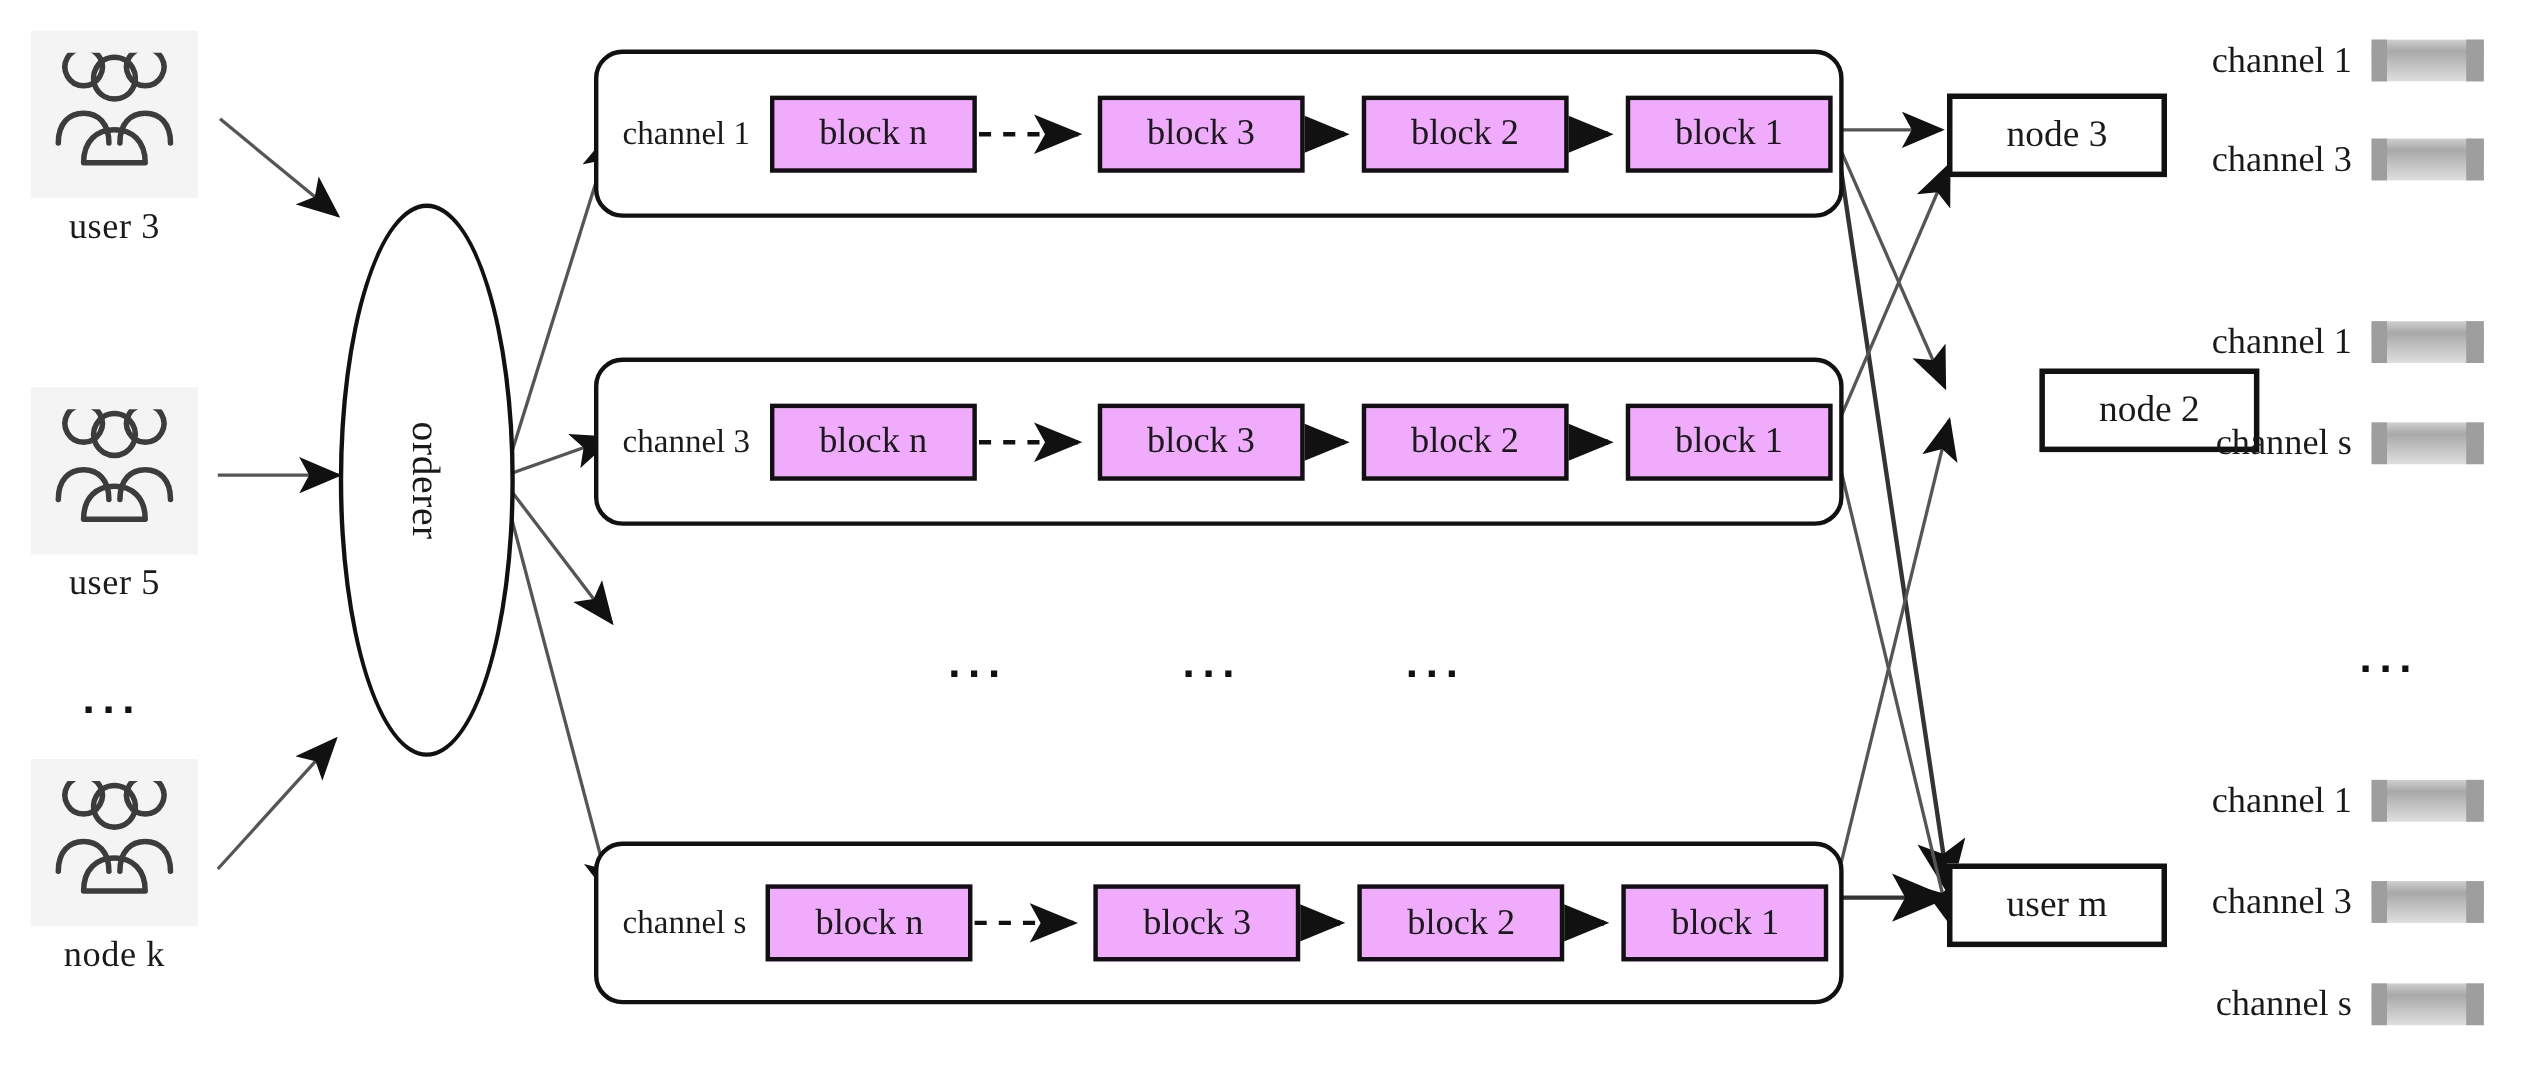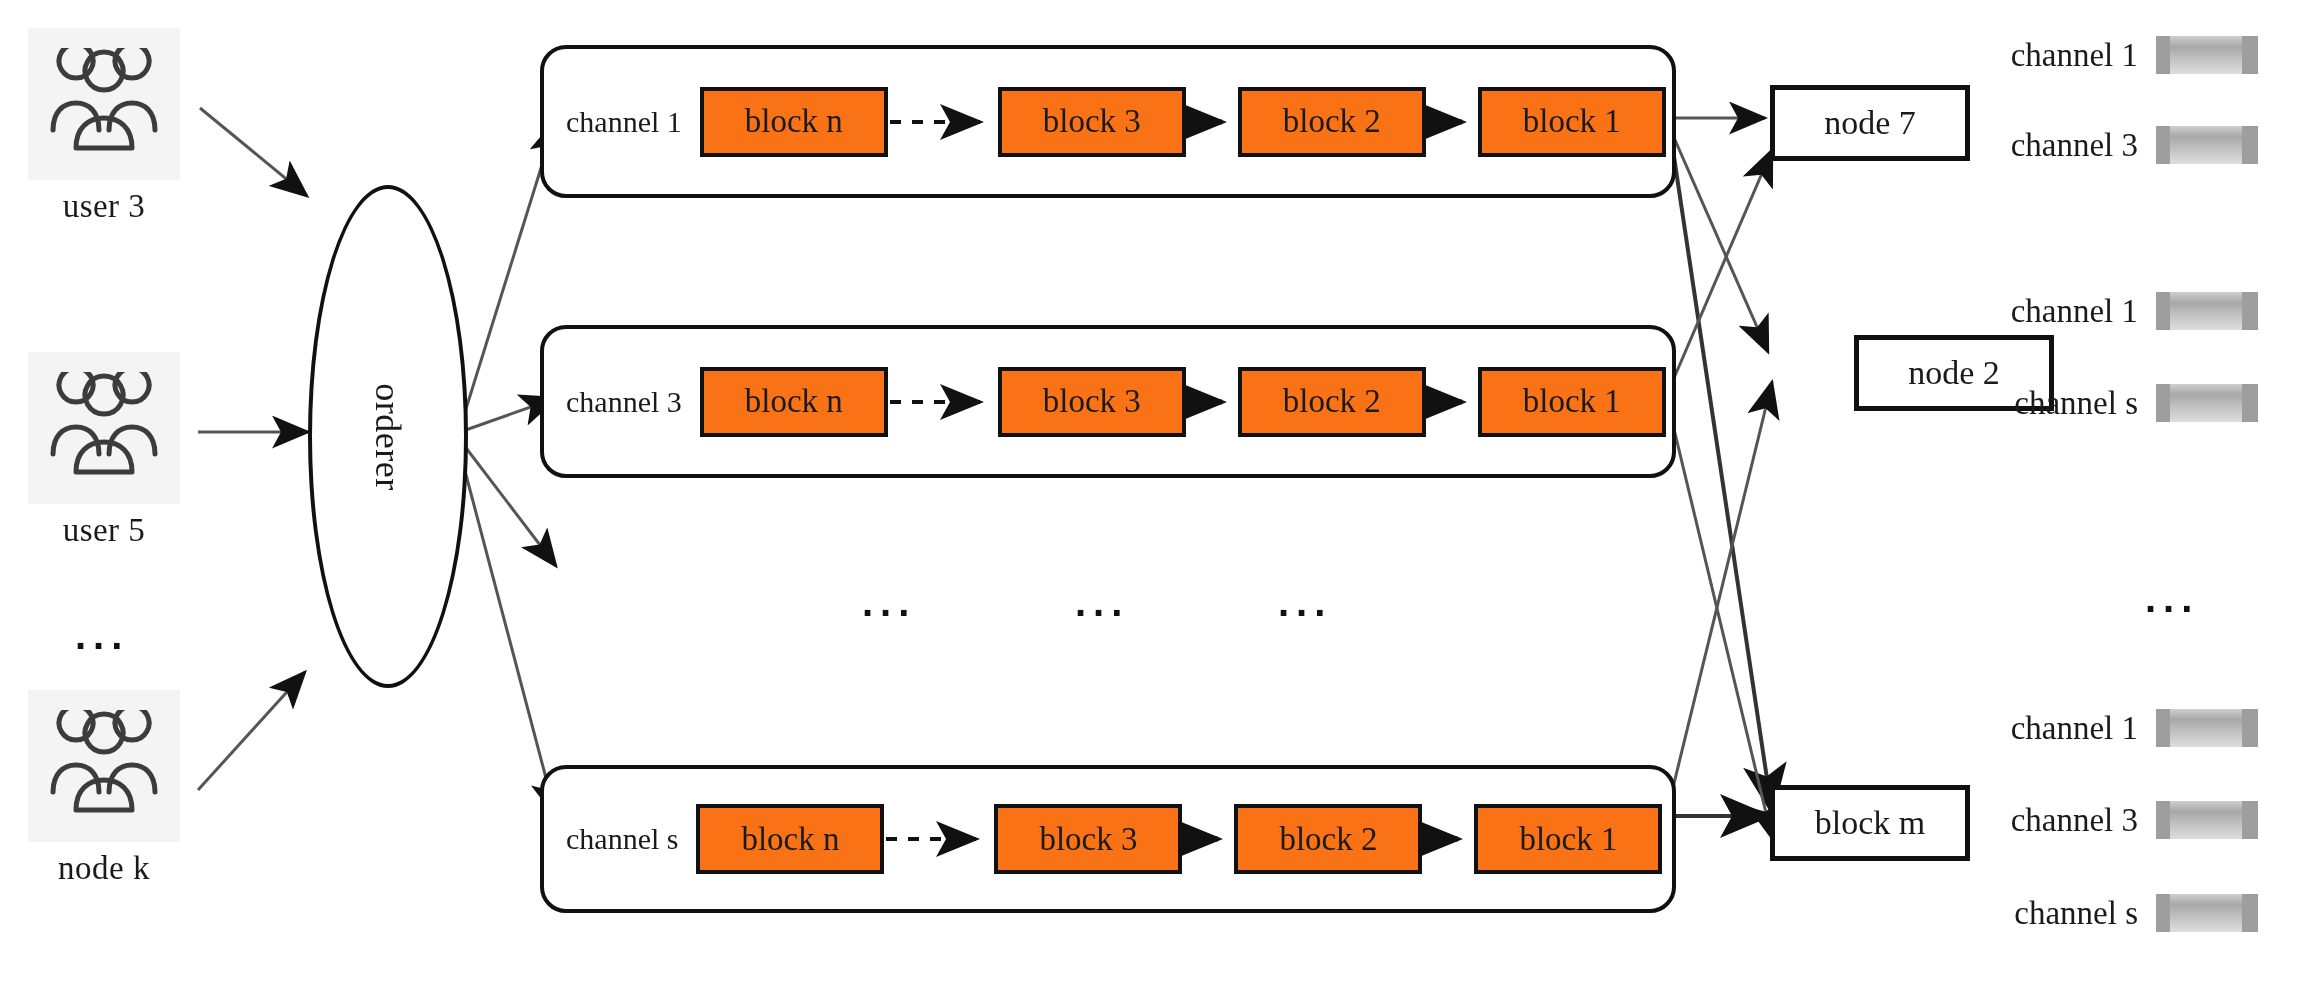--- a/index.html
+++ b/index.html
@@ -37,21 +37,21 @@
 
   
   .channel{
     position:absolute;border:4px solid #111;border-radius:26px;background:#fff;
     display:flex;align-items:center;
   }
   .channel-label{
     font-size:30px;margin-left:22px;margin-right:18px;white-space:nowrap;
   }
   .block{
-    border:4px solid #111;background:#f97316;
+    border:4px solid #111;background:#f0abfc;
     height:62px;min-width:140px;
     display:flex;align-items:center;justify-content:center;
     font-size:33px;white-space:nowrap;padding:0 10px;
   }
   .blk-arrow{
     width:52px;height:62px;position:relative;flex:none;
   }
   .blk-arrow.wide{width:110px;}
   .blk-arrow svg{position:absolute;left:0;top:0;}
 
@@ -258,27 +258,27 @@
     <div class="block" style="width:160px;">block 2</div>
     <div class="blk-arrow">
       <svg width="52" height="62" viewBox="0 0 52 62">
           <line x1="2" y1="31" x2="36" y2="31" stroke="#111" stroke-width="5" marker-end="url(#ahb)"></line>
         </svg>
     </div>
     <div class="block" style="width:160px;">block 1</div>
   </div>
 
   <div class="node" style="left:1770px;top:85px;width:162px;">
-    <span>node 7</span>
+    <span>node 3</span>
   </div>
   <div class="node" style="left:1854px;top:335px;width:162px;">
     <span>node 2</span>
   </div>
   <div class="node" style="left:1770px;top:785px;width:162px;">
-    <span>block m</span>
+    <span>user m</span>
   </div>
 
   <div class="ledger-row" style="left:1950px;top:32px;">
     <span class="ledger-label">channel 1</span>
     <span class="cyl">
       <svg width="106" height="46" viewBox="0 0 106 46">
         <defs>
             <linearGradient id="cg" x1="0" y1="0" x2="0" y2="1">
           <stop offset="0%" stop-color="#cfcfcf"></stop>
               <stop offset="28%" stop-color="#a8a8a8"></stop>

